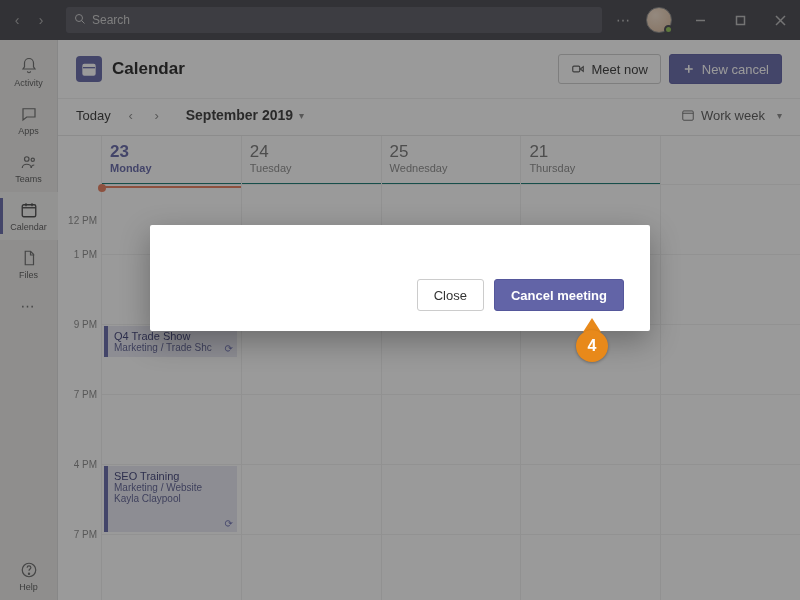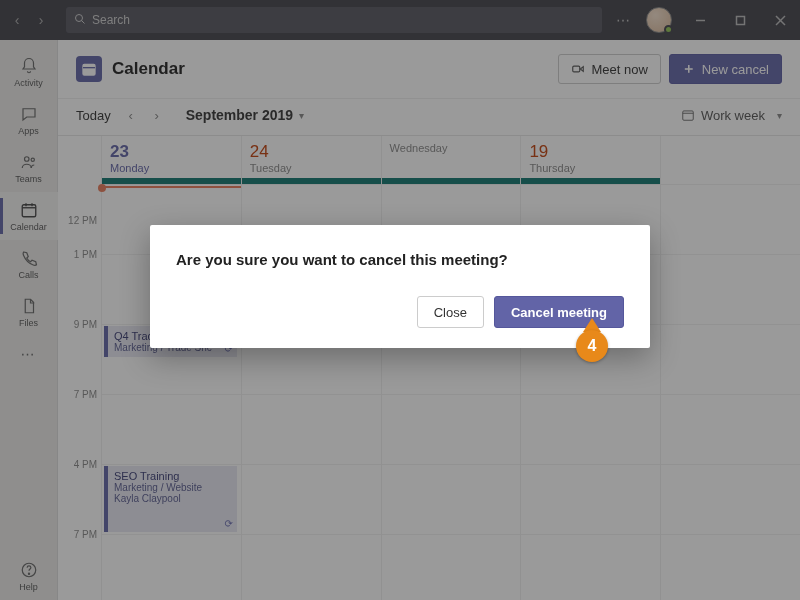--- a/index.html
+++ b/index.html
@@ -43,25 +43,25 @@
   .toolbar .chev { margin-left:6px; color:#888; font-size:10px; }
   .toolbar .tspacer { flex:1; }
   .toolbar .view-sel { display:flex; align-items:center; gap:6px; color:#555; }
 
   .calgrid { flex:1; display:flex; position:relative; border-top:1px solid #e5e5e5; }
   .timecol { width:44px; border-right:1px solid #eee; font-size:10px; color:#888; position:relative; }
   .time-label { position:absolute; right:4px; transform:translateY(-50%); }
   .dayscols { flex:1; display:flex; position:relative; }
   .daycol { flex:1; border-right:1px solid #eee; position:relative; }
   .daycol:last-child { border-right:none; }
-  .dayhdr { height:48px; padding:6px 8px; border-bottom:6px solid #0f766e; }
-  .dayhdr .dnum { font-size:17px; color:#c2410c; }
+  .dayhdr { height:48px; padding:6px 8px; border-bottom:1px solid #0f766e; }
+  .dayhdr .dnum { font-size:17px; color:#737373; }
   .dayhdr .dname { font-size:11px; color:#888; }
   .dayhdr.today .dnum { color:#6264a7; font-weight:700; }
-  .dayhdr.today .dname { color:#6264a7; font-weight:400; }
+  .dayhdr.today .dname { color:#6264a7; font-weight:700; }
   .slots { position:absolute; left:0; right:0; top:48px; bottom:0; }
   .hourline { position:absolute; left:0; right:0; border-top:1px solid #f0f0f0; }
   .nowline { position:absolute; left:0; right:0; height:0; border-top:2px solid #e87b5a; }
   .nowdot { position:absolute; left:-4px; top:-4px; width:8px; height:8px; border-radius:50%; background:#e87b5a; }
 
   .event { position:absolute; left:2px; right:4px; background:#e7e8f3; border-left:4px solid #6264a7; padding:4px 6px; font-size:11px; color:#3a3c73; overflow:hidden; }
   .event .etitle { font-weight:400; white-space:nowrap; overflow:hidden; text-overflow:ellipsis; }
   .event .esub { font-size:10px; color:#5a5c8f; white-space:nowrap; overflow:hidden; text-overflow:ellipsis; }
   .event .erecur { position:absolute; right:4px; bottom:3px; font-size:10px; color:#6a6caf; }
 
@@ -152,28 +152,20 @@
     <div class="rail-item active">
       <span class="ricon">
         <svg width="18" height="18" viewBox="0 0 24 24" fill="none" stroke="#444" stroke-width="1.8">
             <rect x="3" y="5" width="18" height="16" rx="2"></rect>
             <line x1="3" y1="9" x2="21" y2="9"></line>
             <line x1="8" y1="3" x2="8" y2="7"></line>
             <line x1="16" y1="3" x2="16" y2="7"></line>
           </svg>
       </span>
       <span>Calendar</span>
-    </div>
-    <div class="rail-item">
-      <span class="ricon">
-        <svg width="18" height="18" viewBox="0 0 24 24" fill="none" stroke="#666" stroke-width="1.6">
-            <path d="M5 4l4 1 2 5-2 2a12 12 0 005 5l2-2 5 2 1 4c-1 1-3 1-5 0a22 22 0 01-12-12c-1-2-1-4 0-5z"></path>
-          </svg>
-      </span>
-      <span>Calls</span>
     </div>
     <div class="rail-item">
       <span class="ricon">
         <svg width="18" height="18" viewBox="0 0 24 24" fill="none" stroke="#666" stroke-width="1.6">
             <path d="M7 3h7l4 4v14H7z"></path>
             <path d="M14 3v5h5"></path>
           </svg>
       </span>
       <span>Files</span>
     </div>
@@ -280,34 +272,35 @@
               <div class="hourline" style="top: 0px;"></div>
               <div class="hourline" style="top: 70px;"></div>
               <div class="hourline" style="top: 140px;"></div>
               <div class="hourline" style="top: 210px;"></div>
               <div class="hourline" style="top: 280px;"></div>
               <div class="hourline" style="top: 350px;"></div>
             </div>
           </div>
           <div class="daycol">
             <div class="dayhdr">
+              <div class="dnum">25</div>
               <div class="dname">Wednesday</div>
             </div>
             <div class="slots">
               <div class="hourline" style="top: 0px;"></div>
               <div class="hourline" style="top: 70px;"></div>
               <div class="hourline" style="top: 140px;"></div>
               <div class="hourline" style="top: 210px;"></div>
               <div class="hourline" style="top: 280px;"></div>
               <div class="hourline" style="top: 350px;"></div>
             </div>
           </div>
           <div class="daycol">
             <div class="dayhdr">
-              <div class="dnum">19</div>
+              <div class="dnum">21</div>
               <div class="dname">Thursday</div>
             </div>
             <div class="slots">
               <div class="hourline" style="top: 0px;"></div>
               <div class="hourline" style="top: 70px;"></div>
               <div class="hourline" style="top: 140px;"></div>
               <div class="hourline" style="top: 210px;"></div>
               <div class="hourline" style="top: 280px;"></div>
               <div class="hourline" style="top: 350px;"></div>
             </div>
@@ -322,21 +315,20 @@
               <div class="hourline" style="top: 350px;"></div>
             </div>
           </div>
         </div>
     </div>
   </div>
 </div>
 
 <div class="overlay">
   <div class="dialog">
-    <div class="dlg-text">Are you sure you want to cancel this meeting?</div>
     <div class="dlg-actions">
       <span class="dlg-btn dlg-close">Close</span>
       <span class="dlg-btn dlg-cancel">Cancel meeting</span>
     </div>
   </div>
   <div class="callout" style="left:575px; top:318px;">
     <div class="tri"></div>
     <div class="ball">4</div>
   </div>
 </div>

